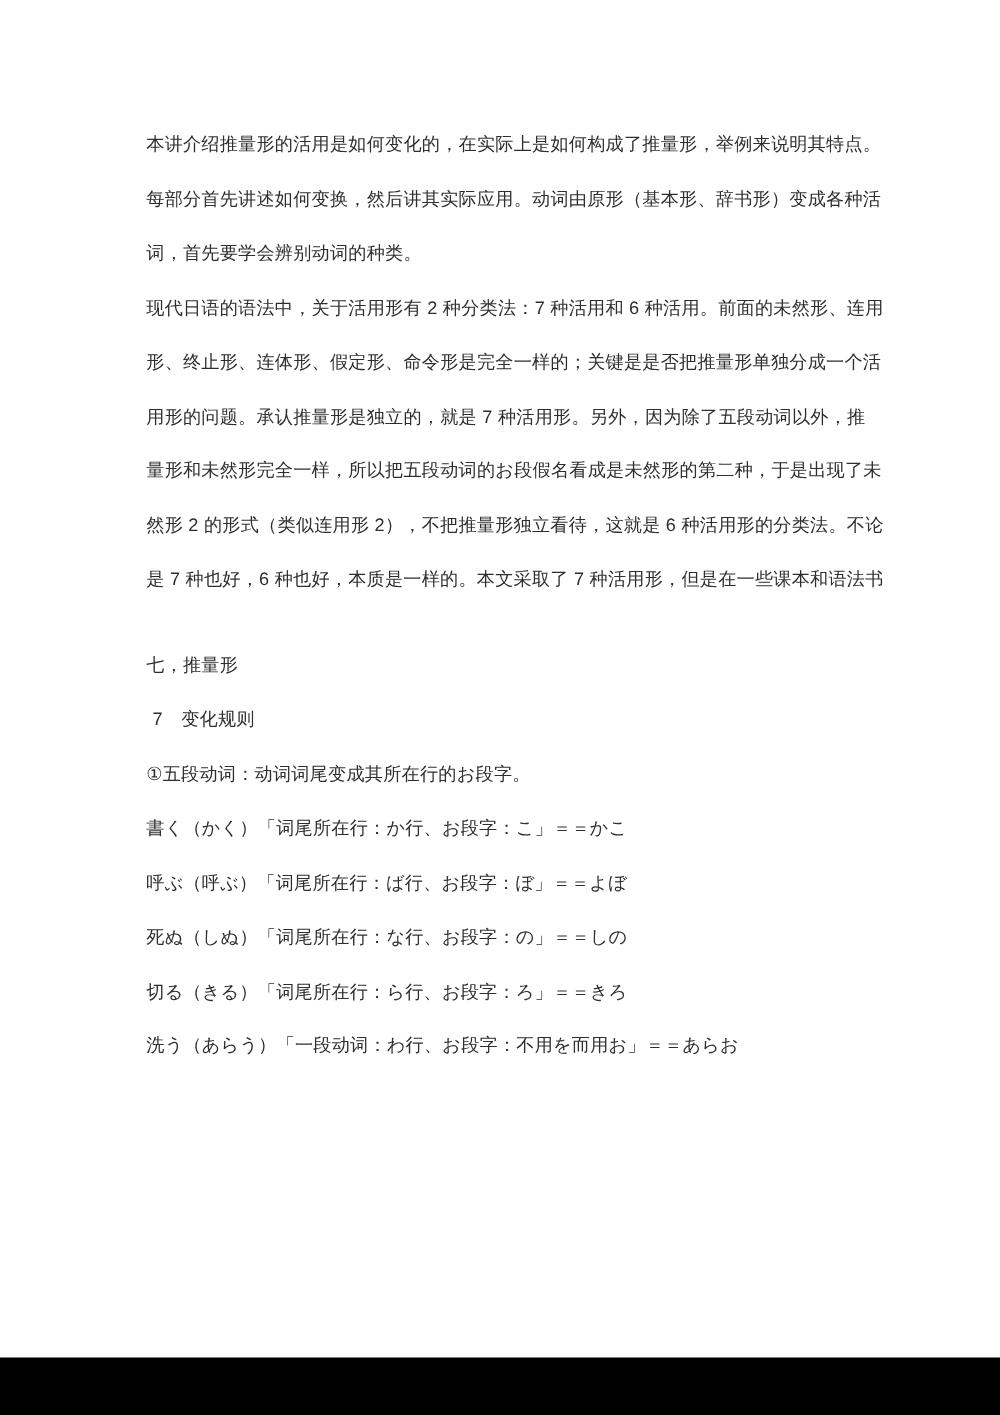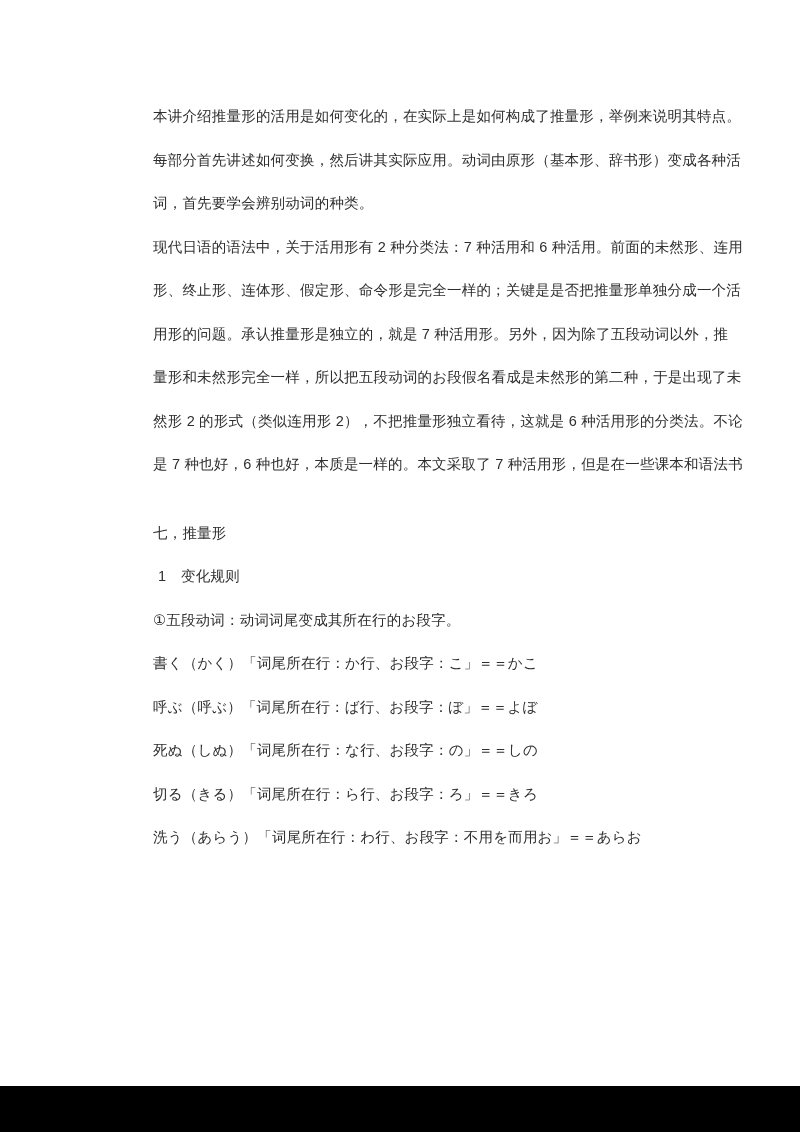--- a/index.html
+++ b/index.html
@@ -25,21 +25,20 @@
     top: 95px;
     width: 580px;
     color: #2e2e2e;
     font-size: 14.5px;
     letter-spacing: 0.2px;
   }
   .line {
     height: 43.5px;
     line-height: 43.5px;
     white-space: nowrap;
-    margin-left: 36px;
   }
   .section-block {
     margin-top: 25px;
   }
   .subheading-line {
     padding-left: 5px;
   }
   .footer-bar {
     position: absolute;
     left: 0;
@@ -65,27 +64,27 @@
         <div class="line">现代日语的语法中，关于活用形有 2 种分类法：7 种活用和 6 种活用。前面的未然形、连用</div>
         <div class="line">形、终止形、连体形、假定形、命令形是完全一样的；关键是是否把推量形单独分成一个活</div>
         <div class="line">用形的问题。承认推量形是独立的，就是 7 种活用形。另外，因为除了五段动词以外，推</div>
         <div class="line">量形和未然形完全一样，所以把五段动词的お段假名看成是未然形的第二种，于是出现了未</div>
         <div class="line">然形 2 的形式（类似连用形 2），不把推量形独立看待，这就是 6 种活用形的分类法。不论</div>
         <div class="line">是 7 种也好，6 种也好，本质是一样的。本文采取了 7 种活用形，但是在一些课本和语法书</div>
       </div>
 
     <div class="section-block">
       <div class="line">七，推量形</div>
-      <div class="line subheading-line">1　变化规则</div>
+      <div class="line subheading-line">7　变化规则</div>
       <div class="line">①五段动词：动词词尾变成其所在行的お段字。</div>
       <div>
           <div class="line">書く（かく）「词尾所在行：か行、お段字：こ」＝＝かこ</div>
           <div class="line">呼ぶ（呼ぶ）「词尾所在行：ば行、お段字：ぼ」＝＝よぼ</div>
           <div class="line">死ぬ（しぬ）「词尾所在行：な行、お段字：の」＝＝しの</div>
           <div class="line">切る（きる）「词尾所在行：ら行、お段字：ろ」＝＝きろ</div>
-          <div class="line">洗う（あらう）「词尾所在行：わ行、お段字：不用を而用お」＝＝あらお</div>
+          <div class="line">洗う（あらう）「一段动词：わ行、お段字：不用を而用お」＝＝あらお</div>
         </div>
     </div>
 
   </div>
 
   <div class="footer-bar" style="background: rgb(0, 0, 0);"></div>
 </div>
 
 </body></html>

